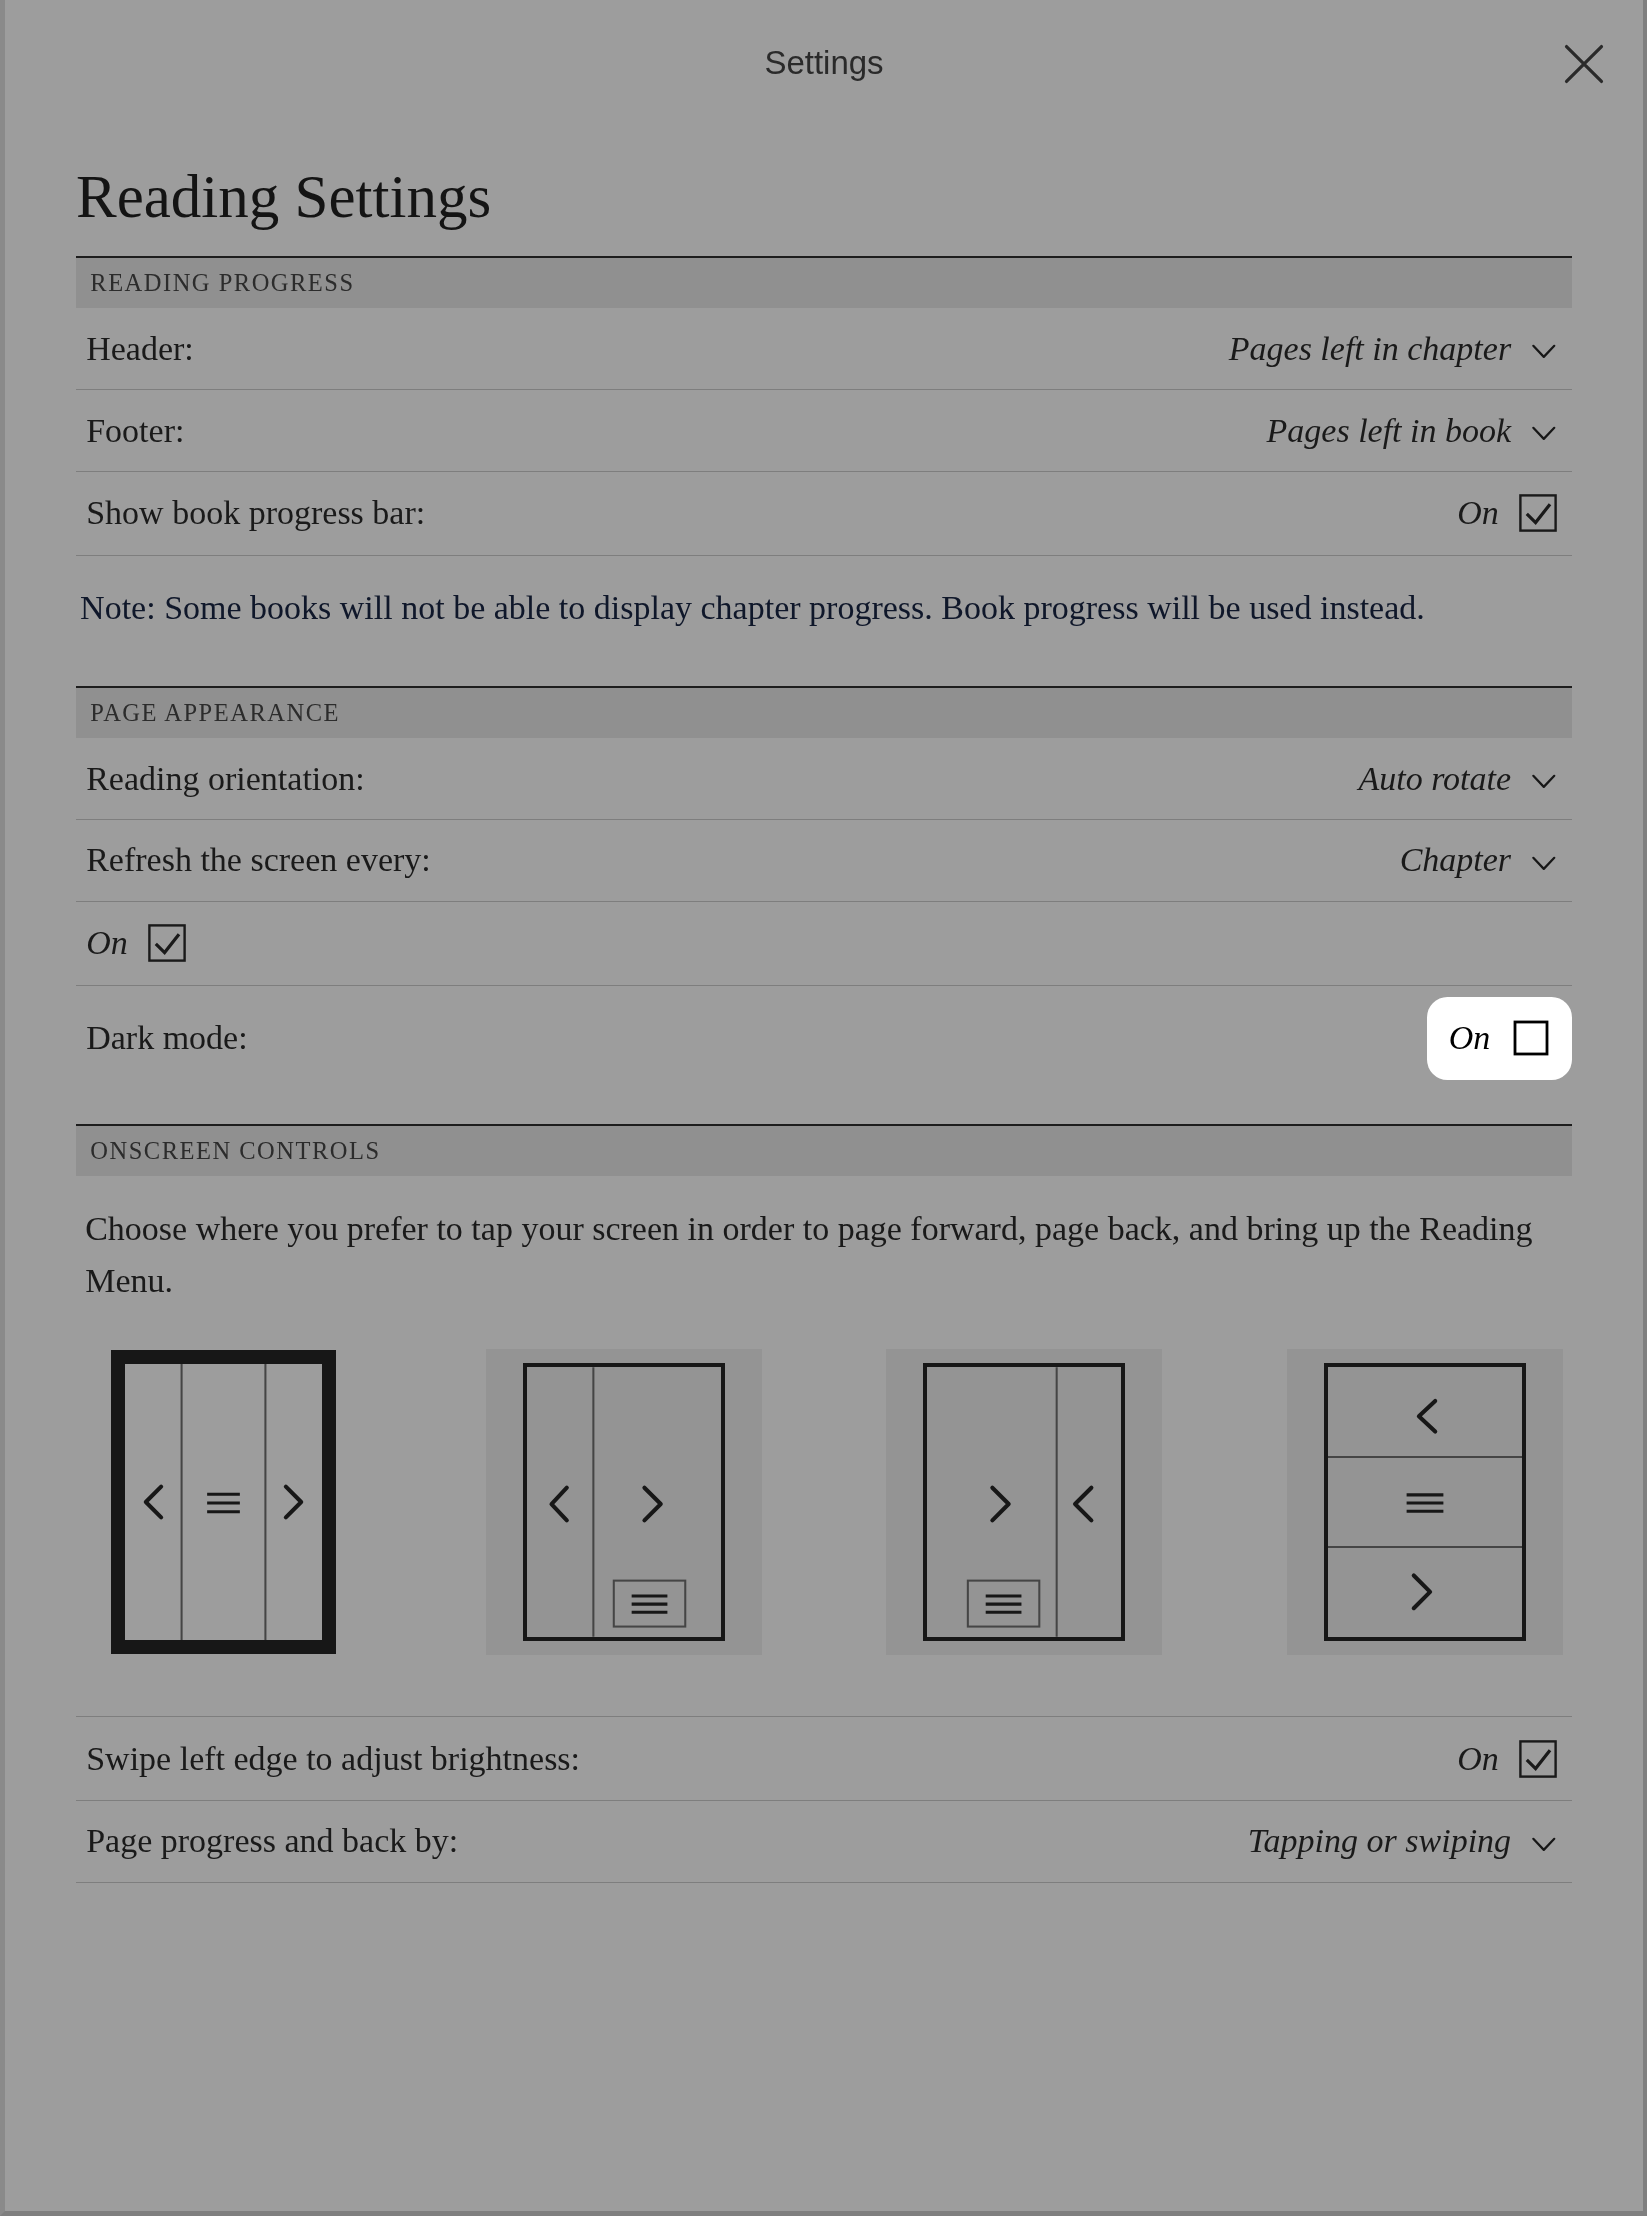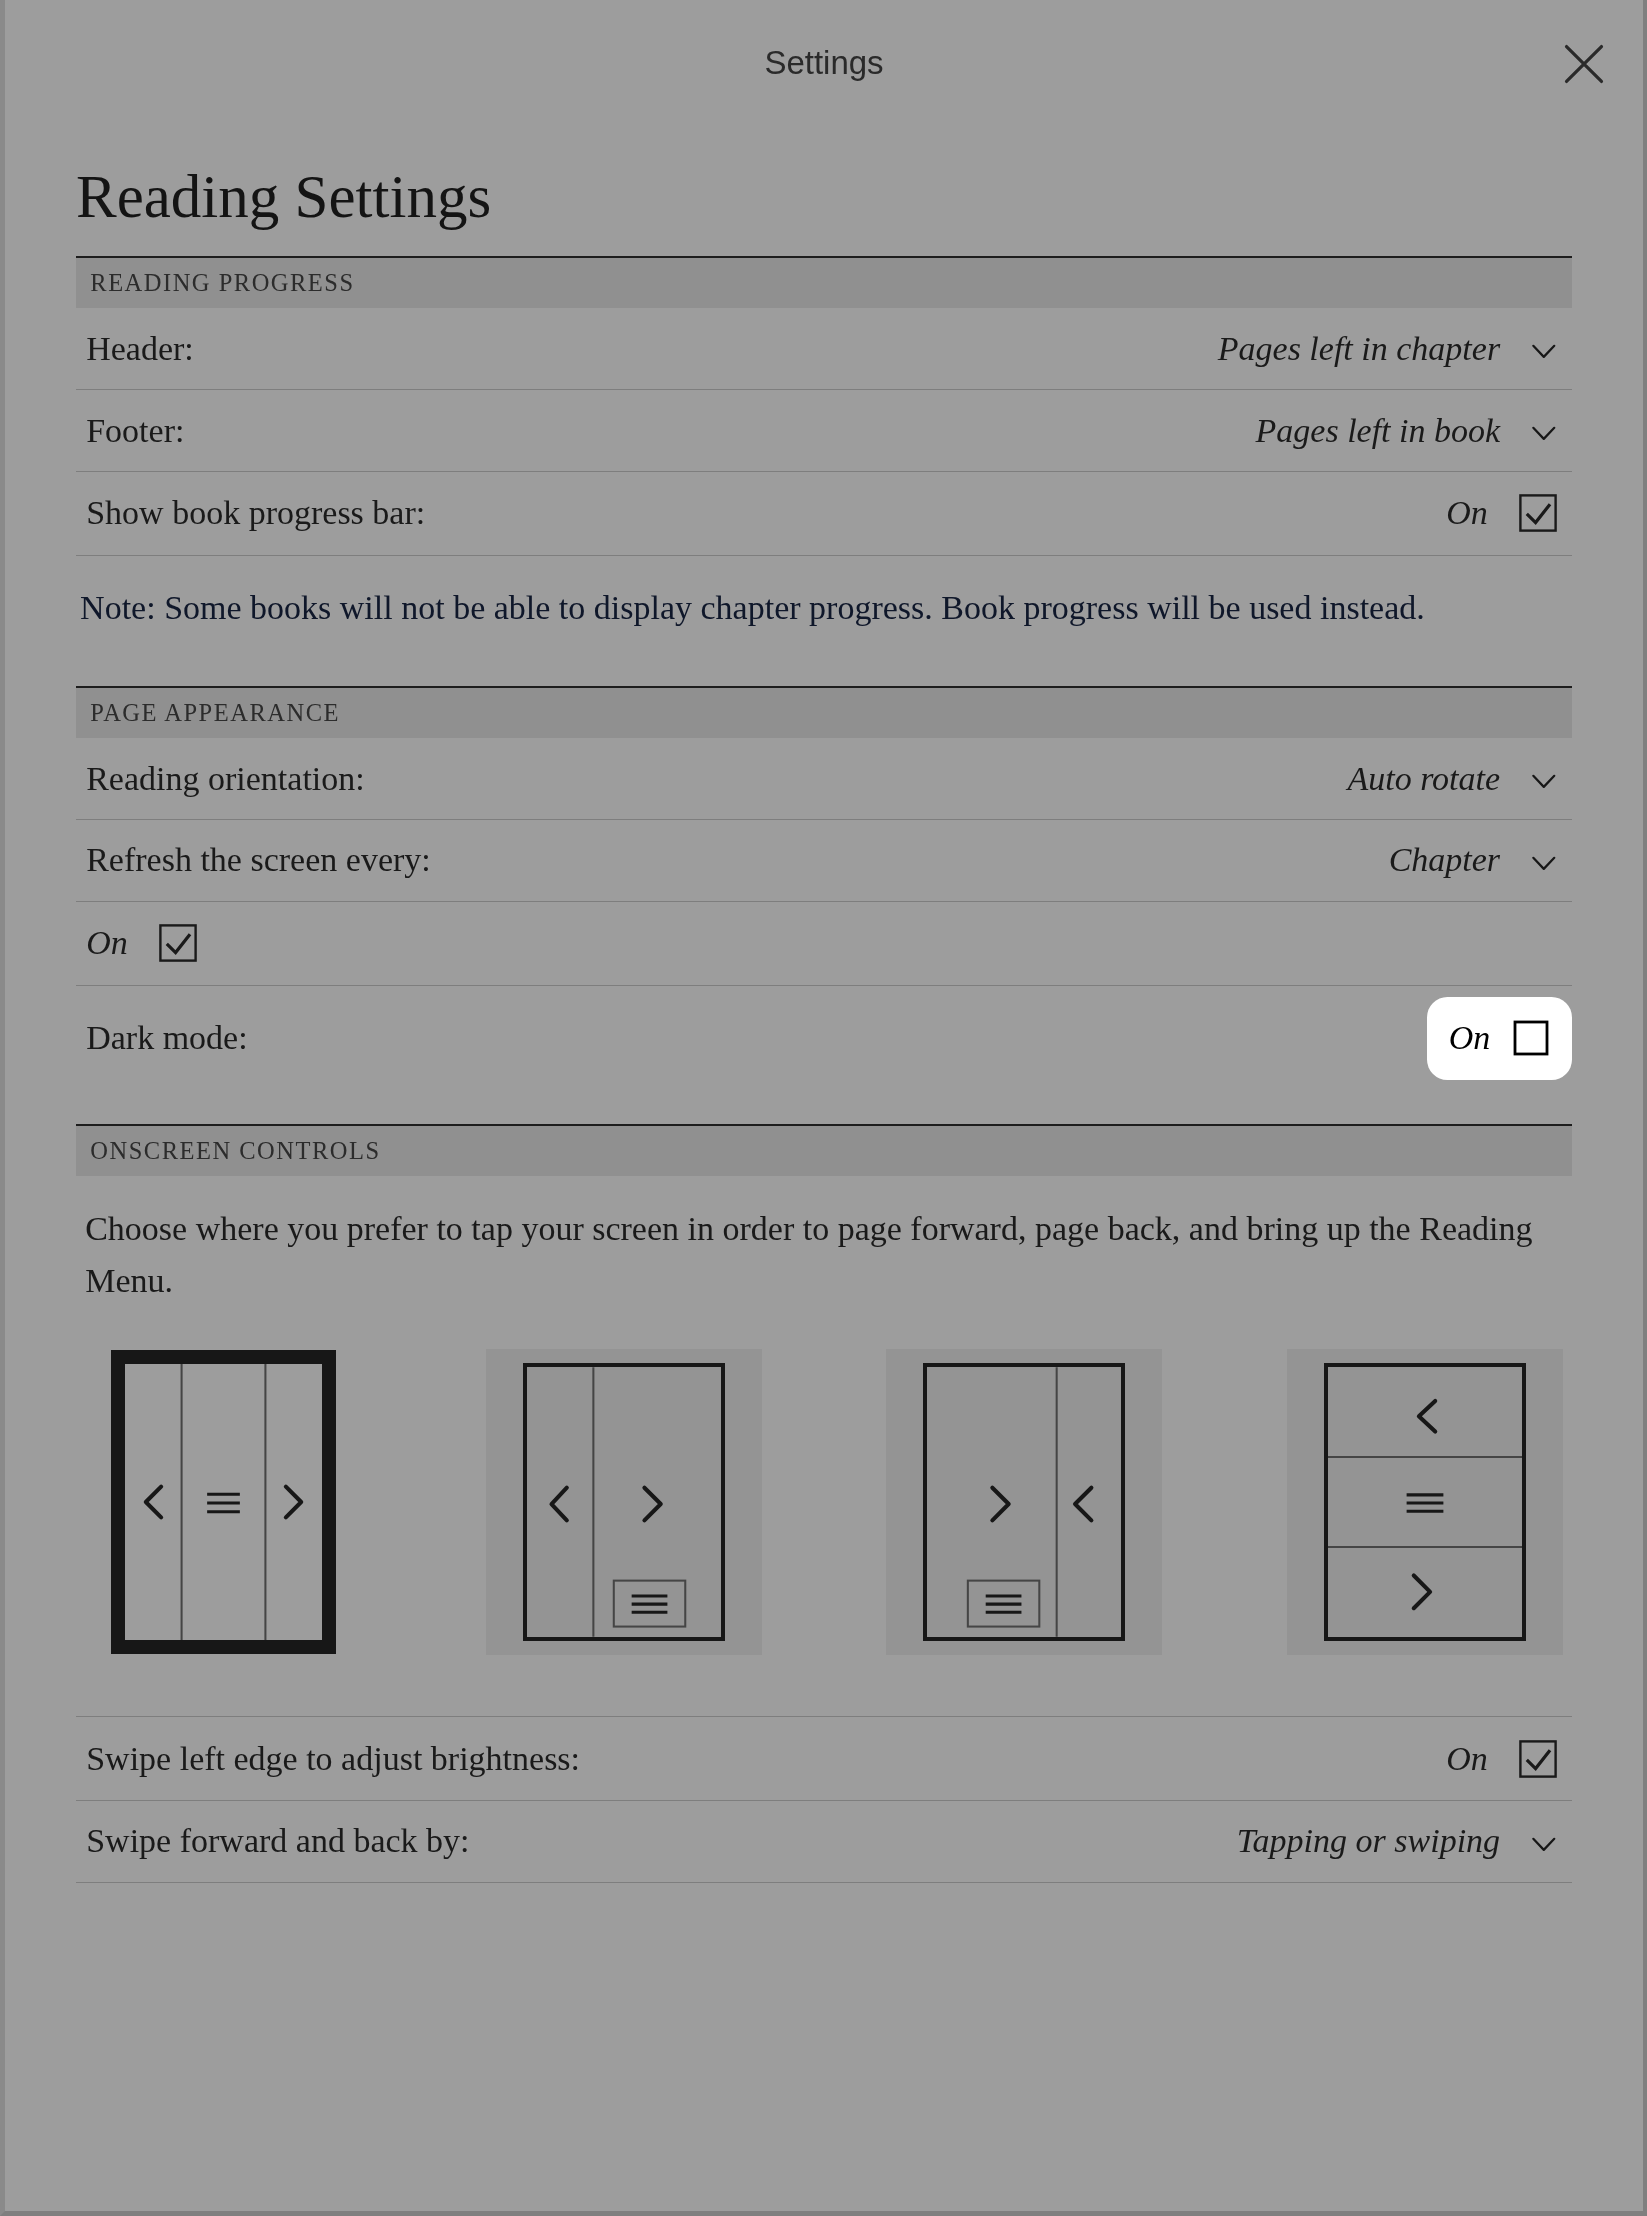--- a/index.html
+++ b/index.html
@@ -61,21 +61,21 @@
 
   .row {
     display: flex;
     align-items: center;
     justify-content: space-between;
     border-bottom: 1.5px solid #7e7e7e;
     padding: 21.4px 14.3px 21.4px 10.2px;
     font-size: 34px;
   }
   .row .label { color: #1a1a1a; }
-  .row .value-box { display: flex; align-items: center; gap: 30px; }
+  .row .value-box { display: flex; align-items: center; gap: 19px; }
   .value-text { font-style: italic; font-size: 34px; color: #1a1a1a; }
   .chev { width: 27.6px; height: 27.6px; }
   .chev svg { width: 100%; height: 100%; }
   .check { width: 40px; height: 40px; display:flex; align-items:center; justify-content:center; }
   .check svg { width: 100%; height: 100%; }
 
   .note {
     font-size: 34px;
     line-height: 1.55;
     padding: 26.5px 4.1px 51px 4.1px;
@@ -298,21 +298,21 @@
         <span class="check">
             <svg viewBox="0 0 100 100">
               <rect x="6" y="6" width="88" height="88" fill="none" stroke="#1a1a1a" stroke-width="6"></rect>
               <path d="M22 52 L44 74 L80 28" fill="none" stroke="#1a1a1a" stroke-width="8"></path>
             </svg>
           </span>
       </div>
     </div>
 
     <div class="row">
-      <div class="label">Swipe forward and back by:</div>
+      <div class="label">Page progress and back by:</div>
       <div class="value-box">
         <span class="value-text">Tapping or swiping</span>
         <span class="chev"><svg viewBox="0 0 100 100">
               <path class="arrow" d="M12 32 L50 72 L88 32"></path>
             </svg></span>
       </div>
     </div>
 
   </div>
 </div>

